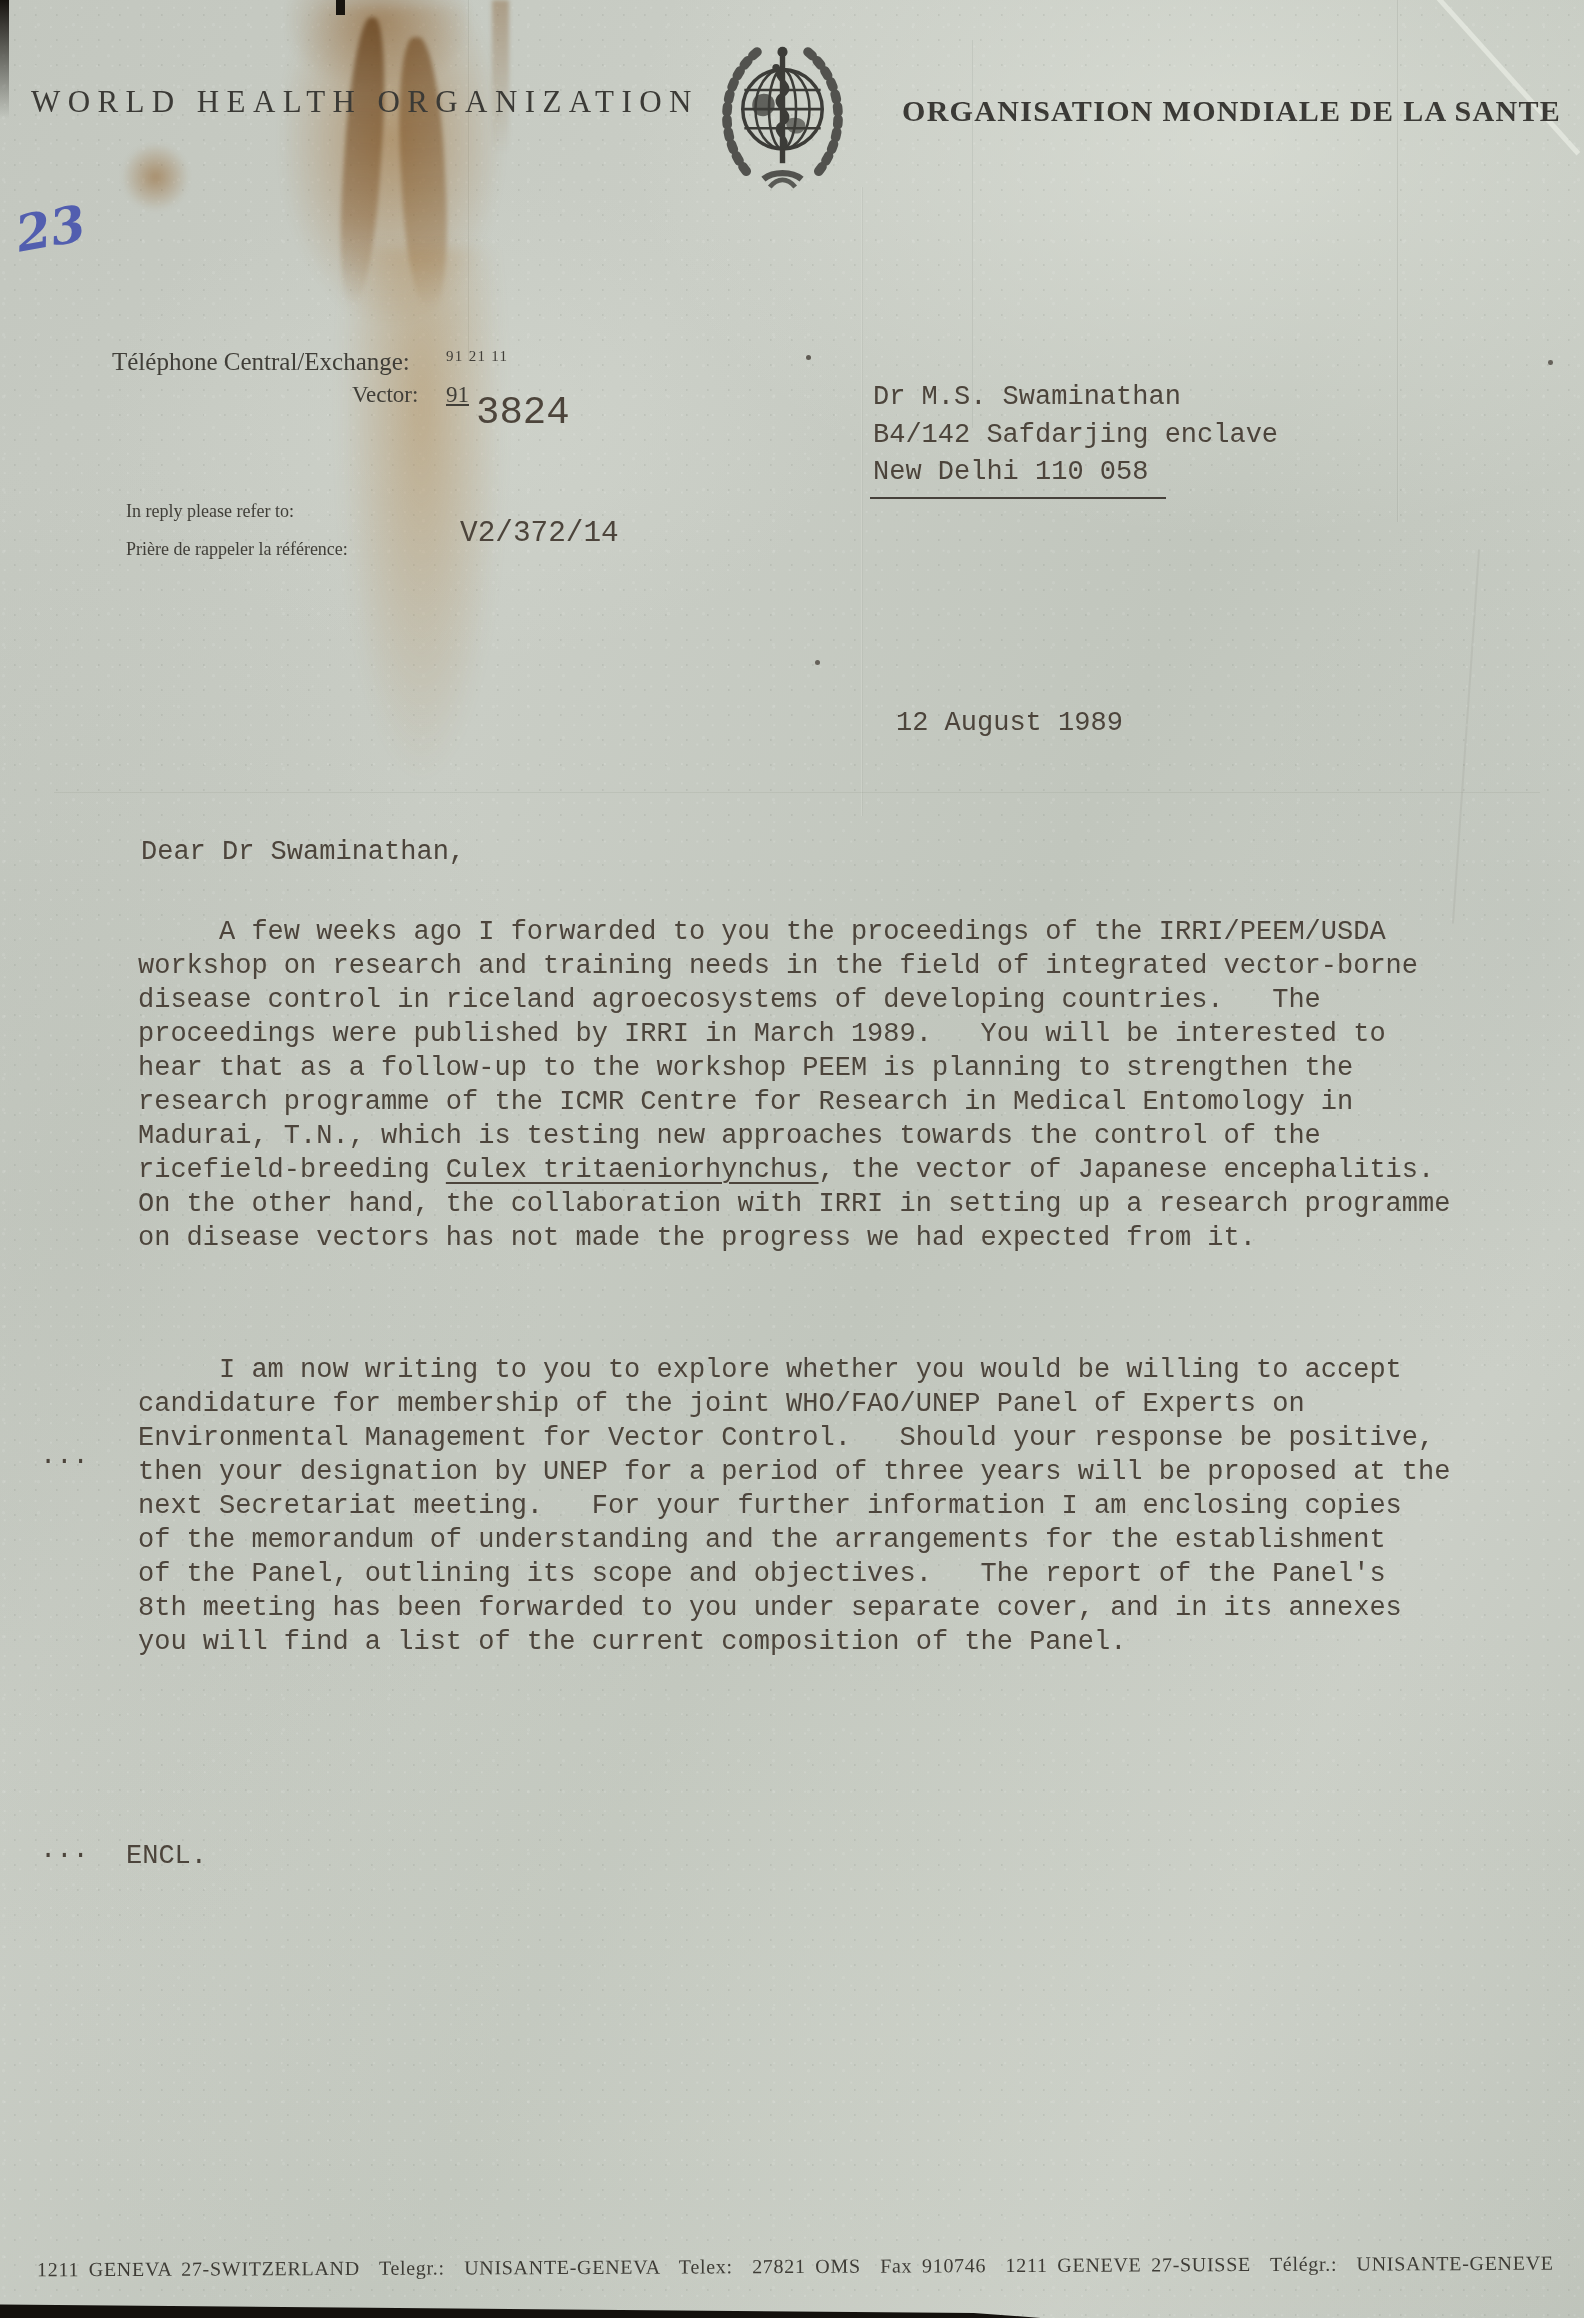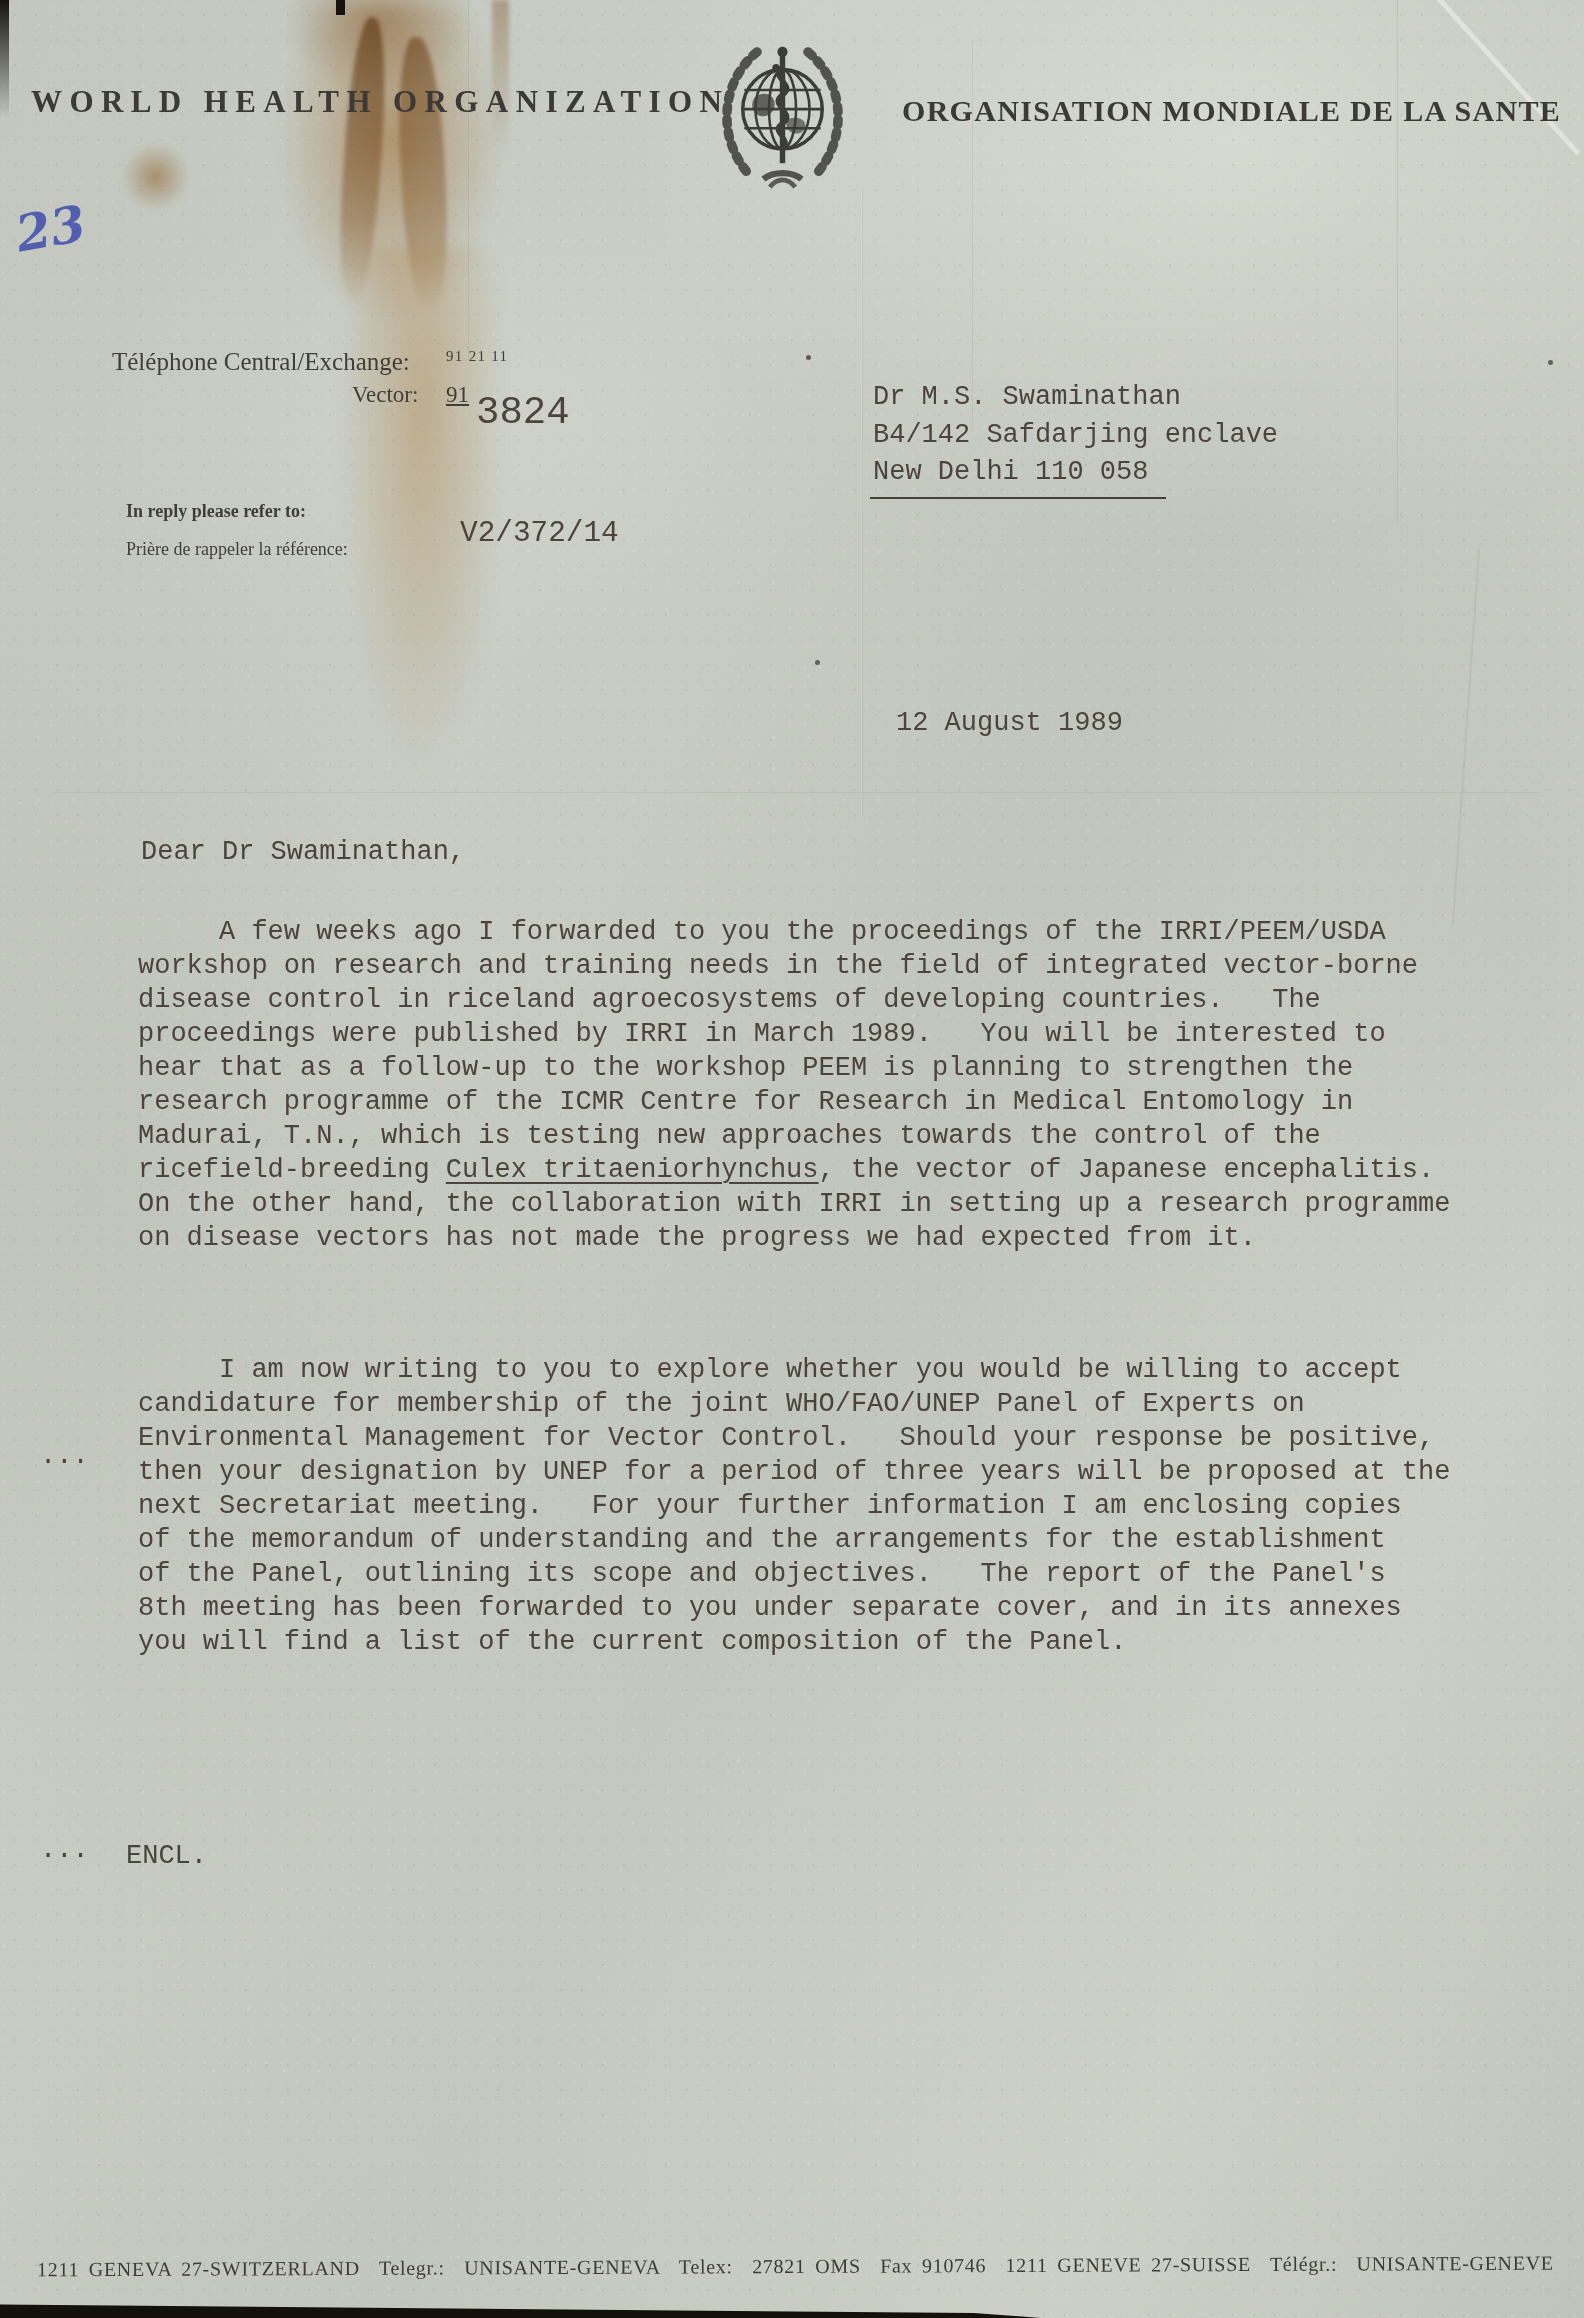--- a/index.html
+++ b/index.html
@@ -51,21 +51,21 @@
   <div class="abs" style="left:344px;top:16.7px;width:37px;height:288px;background:linear-gradient(to bottom,rgba(88,49,12,.62),rgba(120,70,20,.35) 70%,rgba(120,70,20,0));filter:blur(2px);transform:rotate(4deg);border-radius:45%;"></div>
   <div class="abs" style="left:401px;top:37px;width:44px;height:274px;background:linear-gradient(to bottom,rgba(101,58,15,.55),rgba(130,80,25,.30) 75%,rgba(130,80,25,0));filter:blur(2px);transform:rotate(-3deg);border-radius:45%;"></div>
   <div class="abs" style="left:338px;top:248px;width:167px;height:535px;background:radial-gradient(ellipse at 50% 30%,rgba(165,113,45,.38),rgba(165,113,45,0) 70%);filter:blur(6.7px);"></div>
   <div class="abs" style="left:122px;top:142px;width:67px;height:70px;background:radial-gradient(circle,rgba(140,86,26,.5),rgba(140,86,26,0) 70%);filter:blur(2.7px);"></div>
   <div class="abs" style="left:492px;top:0px;width:17.4px;height:154px;background:linear-gradient(to bottom,rgba(120,72,22,.35),rgba(120,72,22,0));filter:blur(2px);"></div>
 
   <div class="abs" style="left:0;top:0;width:9.4px;height:119px;background:linear-gradient(to bottom,#17140f,rgba(23,20,15,0));"></div>
   <div class="abs" style="left:336px;top:0;width:8.7px;height:14.7px;background:#17140f;"></div>
   <div class="abs" style="left:0;top:2299px;width:1047px;height:19.4px;background:#14110d;clip-path:polygon(0 28%,38% 46%,62% 58%,93% 72%,100% 100%,0 100%);"></div>
 
-  <div class="abs" style="left:31px;top:84px;font-size:31px;letter-spacing:7.4px;color:#3b3a36;font-weight:700;">WORLD HEALTH ORGANIZATION</div>
+  <div class="abs" style="left:31px;top:84px;font-size:31px;letter-spacing:7.4px;color:#3b3a36;font-weight:400;">WORLD HEALTH ORGANIZATION</div>
 
   <div class="abs" style="left:703px;top:36px;width:159px;height:159px;">
     <svg width="159" height="159" viewBox="0 0 100 100">
 
       <path class="ln" d="M34,10 C12,28 8,62 28,86" stroke-width="6" stroke-dasharray="3.5,4.5" stroke-linecap="round" opacity=".85"></path>
       <path class="ln" d="M66,10 C88,28 92,62 72,86" stroke-width="6" stroke-dasharray="3.5,4.5" stroke-linecap="round" opacity=".85"></path>
       <path class="ln" d="M38,90 C44,85 56,85 62,90" stroke-width="4" opacity=".85"></path>
       <path class="ln" d="M42,95 C47,89 53,89 58,95" stroke-width="3" opacity=".8"></path>
 
       <circle class="ln" cx="50" cy="46" r="25" stroke-width="2.2"></circle>
@@ -87,21 +87,21 @@
   <div class="abs" style="left:902px;top:94px;font-size:30px;letter-spacing:1.3px;color:#3b3a36;font-weight:700;">ORGANISATION MONDIALE DE LA SANTE</div>
 
   <div class="abs" style="left:16px;top:199px;font-size:50px;color:#4653ae;font-family:'DejaVu Serif',serif;font-style:italic;font-weight:600;transform:rotate(-10deg);opacity:.9;">23</div>
 
   <div class="abs seriflabel" style="left:112px;top:348px;font-size:25px;">Téléphone Central/Exchange:</div>
   <div class="abs seriflabel" style="left:446px;top:348px;font-size:15px;letter-spacing:1.3px;">91 21 11</div>
   <div class="abs seriflabel" style="left:352px;top:382px;font-size:23px;">Vector:</div>
   <div class="abs seriflabel" style="left:446px;top:382px;font-size:23px;text-decoration:underline;">91</div>
   <div class="abs mono" style="left:476px;top:391px;font-size:39px;">3824</div>
 
-  <div class="abs seriflabel" style="left:126px;top:501px;font-size:18px;font-weight:bold;">In reply please refer to:</div>
+  <div class="abs seriflabel" style="left:126px;top:501px;font-size:18px;">In reply please refer to:</div>
   <div class="abs seriflabel" style="left:126px;top:539px;font-size:18px;">Prière de rappeler la référence:</div>
   <div class="abs mono" style="left:460px;top:517px;font-size:29.4px;">V2/372/14</div>
 
   <div class="abs mono body-text" style="left:873px;top:380px;">Dr M.S. Swaminathan</div>
   <div class="abs mono body-text" style="left:873px;top:418px;">B4/142 Safdarjing enclave</div>
   <div class="abs mono body-text" style="left:873px;top:455px;">New Delhi 110 058</div>
   <div class="abs" style="left:870px;top:497px;width:296px;height:2px;background:#45403a;"></div>
 
   <div class="ink-dot" style="left:806px;top:355px;width:5.4px;height:5.4px;opacity:.85;"></div>
   <div class="ink-dot" style="left:815px;top:660px;width:5.4px;height:5.4px;opacity:.8;"></div>

